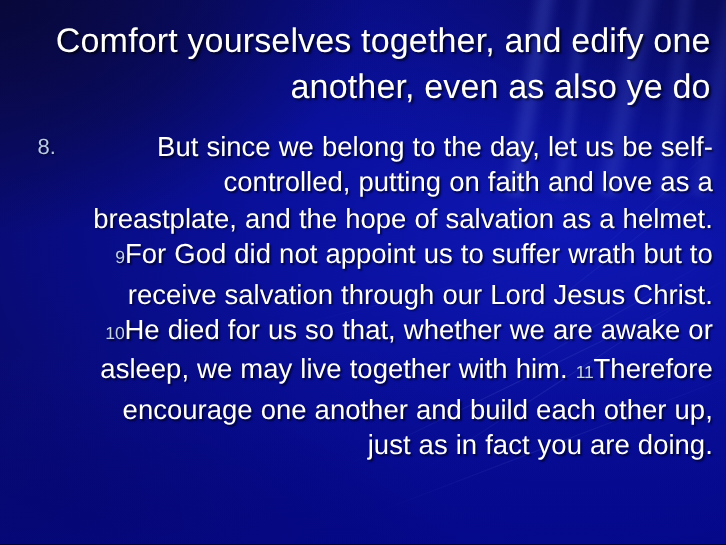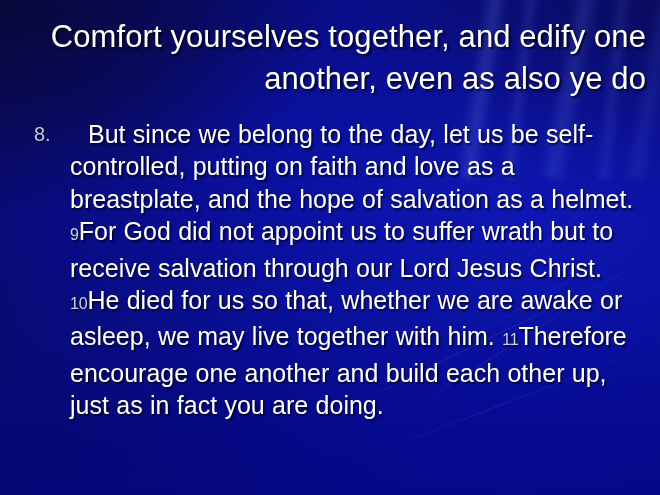--- a/index.html
+++ b/index.html
@@ -97,21 +97,21 @@
     box-sizing: border-box;
     text-shadow: 1px 1px 2px rgba(0,0,0,0.65);
   }
   .paragraph {
     flex: 1 1 auto;
     color: #ffffff;
     font-size: 25px;
     line-height: 32.4px;
     text-shadow: 1.6px 1.6px 1.8px rgba(0,0,0,0.70);
     text-indent: 18px;
-    text-align: left;
+    text-align: right;
     word-spacing: 0.4px;
   }
   .vnum {
     font-size: 16px;
     color: #c2d2e8;
     letter-spacing: -0.2px;
   }
 </style>
 </head>
 <body>

